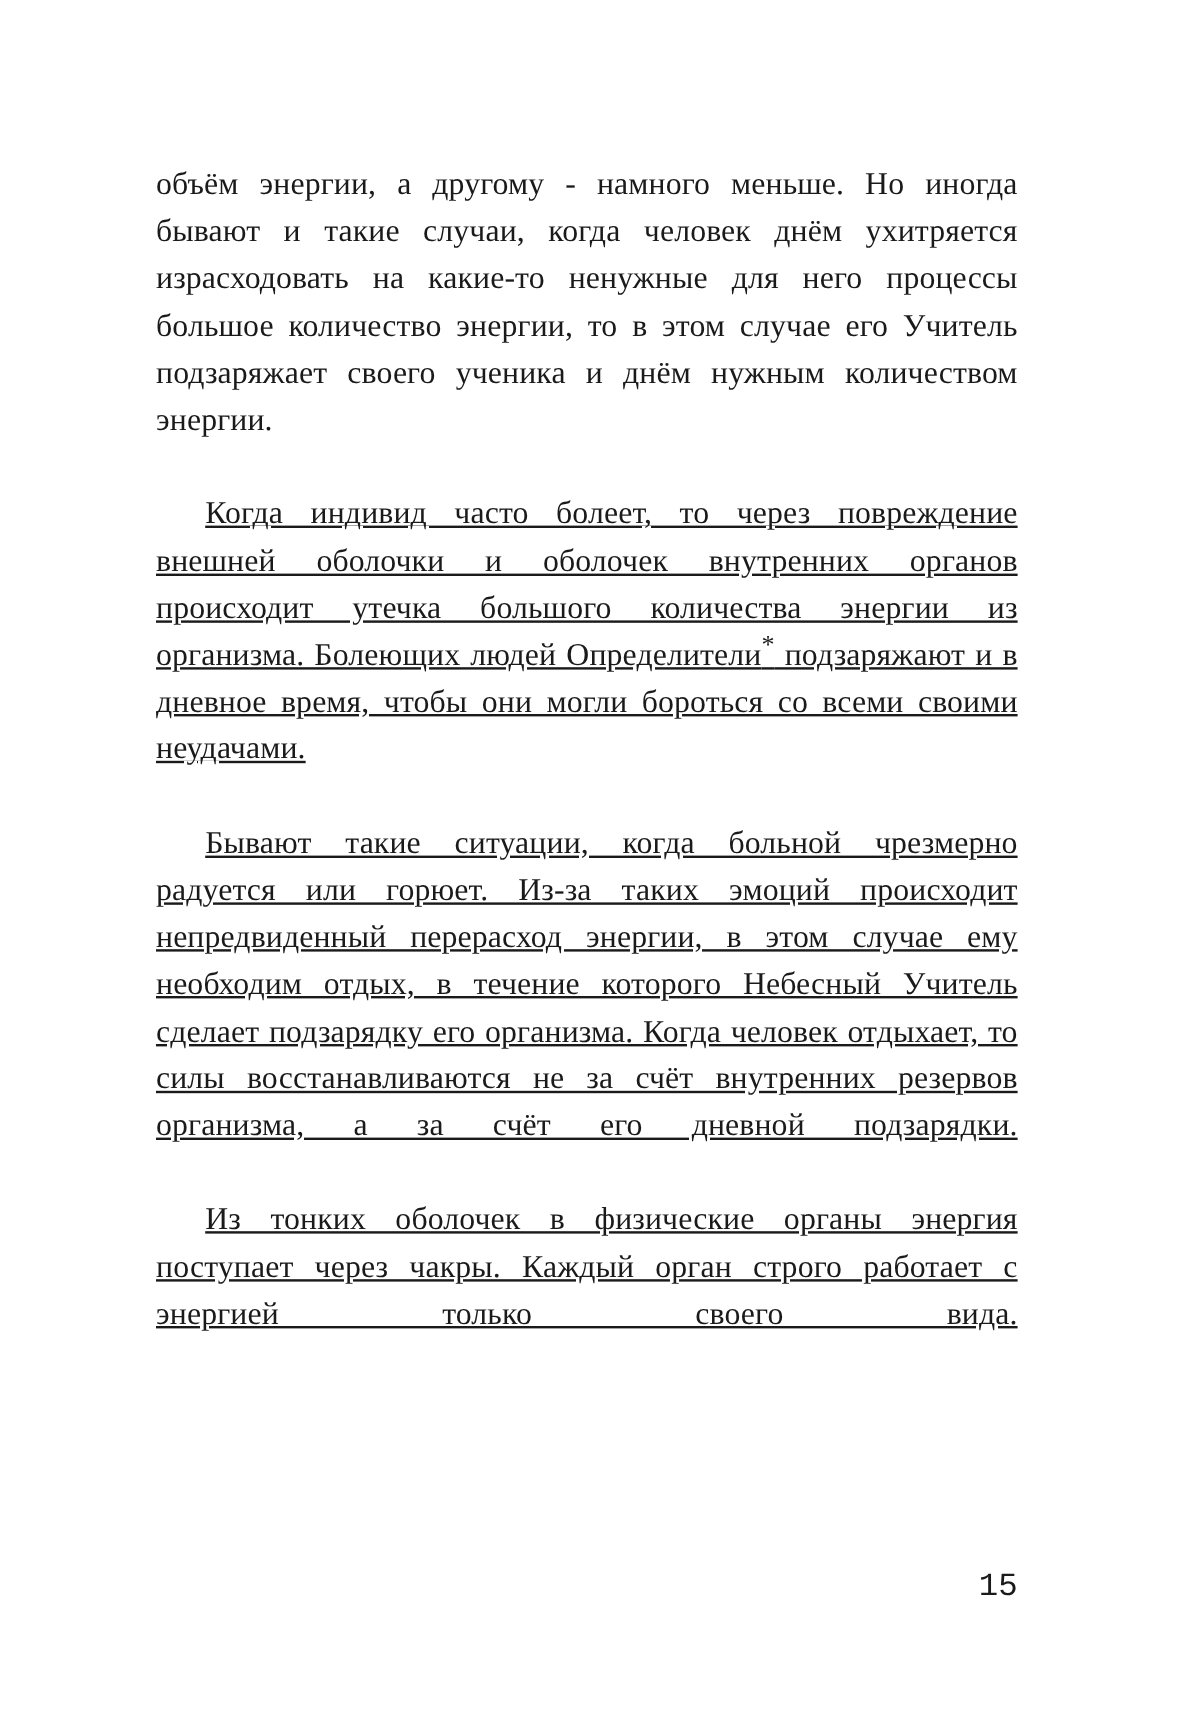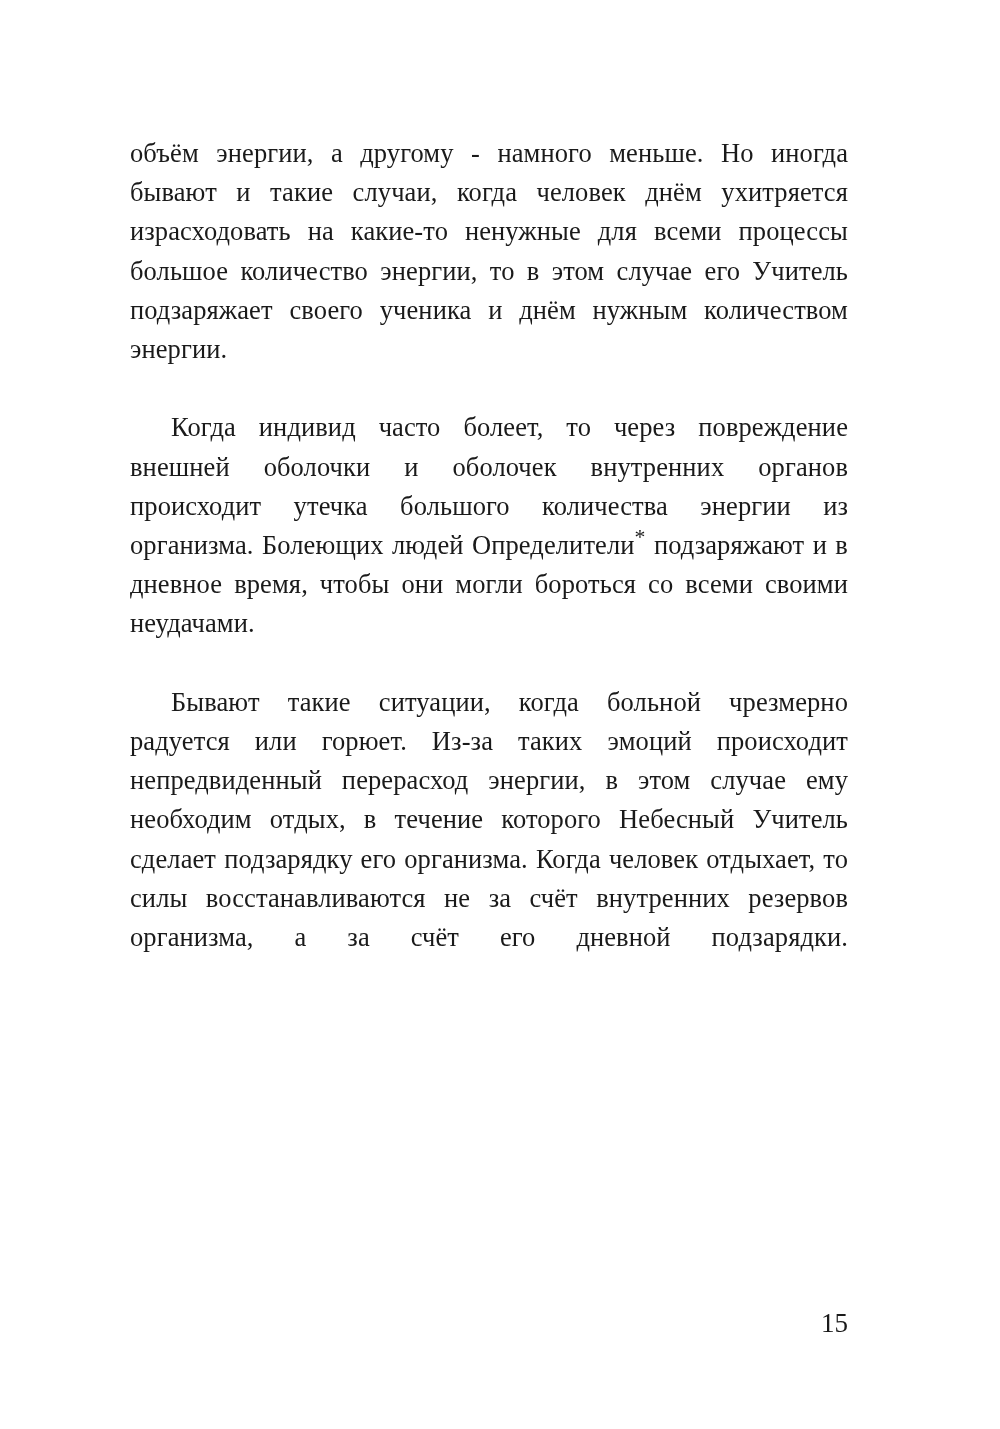--- a/index.html
+++ b/index.html
@@ -47,20 +47,21 @@
     margin-top: 0;
   }
 
   
   .para.continued {
     text-indent: 0;
   }
 
   .para.indented {
     text-indent: 41px;
+    text-decoration: underline;
   }
 
   
   .para::after {
     content: "";
     display: inline-block;
     width: 100%;
   }
 
   .footnote-mark {
@@ -69,36 +70,37 @@
     line-height: 0;
   }
 
   .page-number {
     position: absolute;
     right: 152px;
     bottom: 92px;
     font-size: 27px;
     line-height: 1;
     color: #1a1a1a;
-    font-family: Liberation Serif, serif;
+    font-family: Liberation Mono, monospace;
     text-align: center;
   }
 </style>
 </head>
 <body>
 
 <div class="page">
 
   <div class="text-column">
 
-    <p class="para continued">объём энергии, а другому - намного меньше. Но иногда бывают и такие случаи, когда человек днём ухитряется израсходовать на какие-то ненужные для всеми процессы большое количество энергии, то в этом случае его Учитель подзаряжает своего ученика и днём нужным количеством энергии.</p>
+    <p class="para continued">объём энергии, а другому - намного меньше. Но иногда бывают и такие случаи, когда человек днём ухитряется израсходовать на какие-то ненужные для него процессы большое количество энергии, то в этом случае его Учитель подзаряжает своего ученика и днём нужным количеством энергии.</p>
 
     <p class="para indented"><span>Когда индивид часто болеет, то через повреждение внешней оболочки и оболочек внутренних органов происходит утечка большого количества энергии из организма. Болеющих людей Определители</span><span class="footnote-mark">*</span><span> подзаряжают и в дневное время, чтобы они могли бороться со всеми своими неудачами.</span></p>
 
     <p class="para indented">Бывают такие ситуации, когда больной чрезмерно радуется или горюет. Из-за таких эмоций происходит непредвиденный перерасход энергии, в этом случае ему необходим отдых, в течение которого Небесный Учитель сделает подзарядку его организма. Когда человек отдыхает, то силы восстанавливаются не за счёт внутренних резервов организма, а за счёт его дневной подзарядки.</p>
 
 
+    <p class="para indented">Из тонких оболочек в физические органы энергия поступает через чакры. Каждый орган строго работает с энергией только своего вида.</p>
 
   </div>
 
   <div class="page-number">15</div>
 
 </div>
 
 </body></html>

